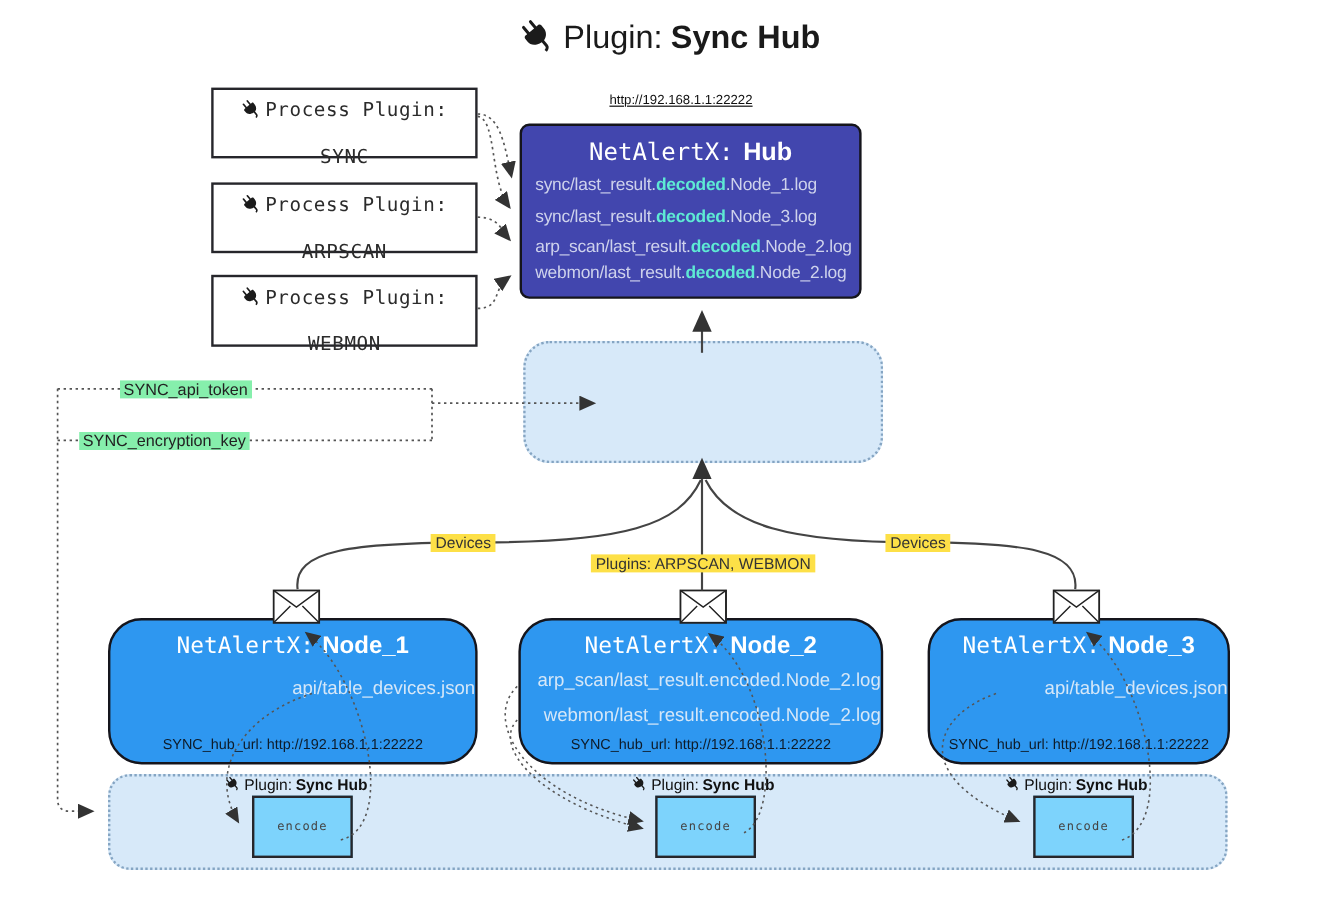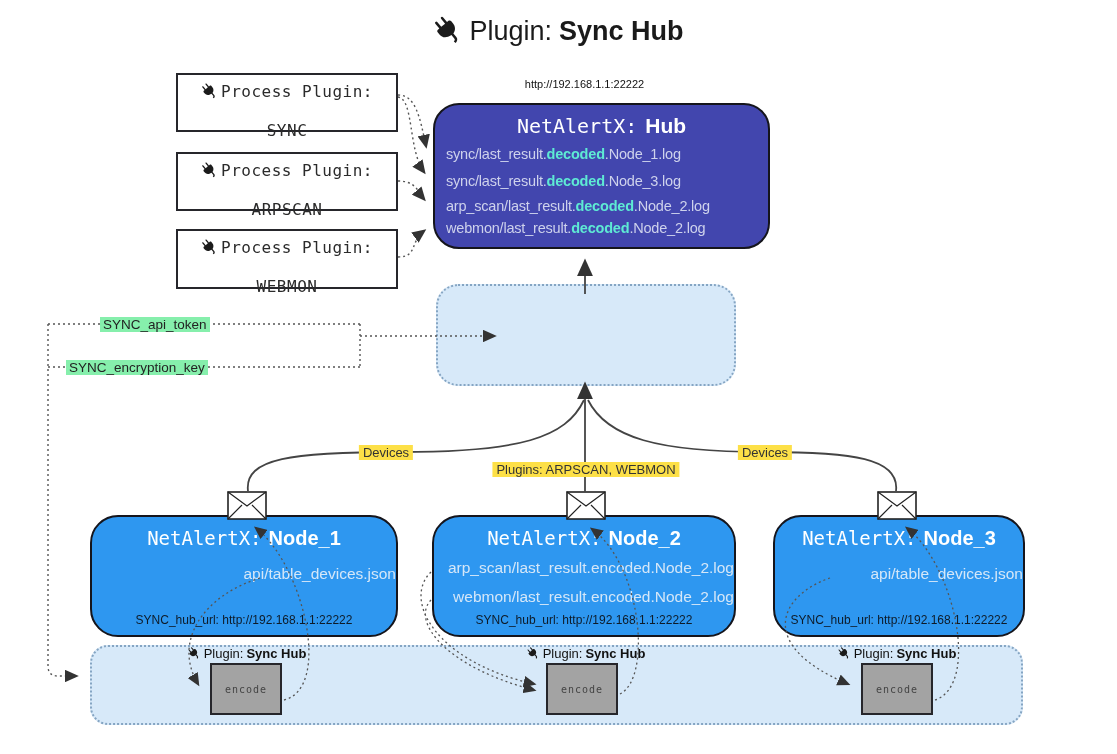--- a/index.html
+++ b/index.html
@@ -16,23 +16,23 @@
   #title .t-pre{margin-right:7px;}
   #title b{font-weight:bold;}
 
   
   .pbox{left:176px;width:222px;background:#fff;border:2px solid #26262b;z-index:1;
         font-size:16px;letter-spacing:.5px;color:#2b2b2b;text-align:center;padding-top:7px;}
   .pbox .row1{display:flex;align-items:center;justify-content:center;gap:3px;}
   .pbox .row2{margin-top:20px;}
 
   
-  #hub{left:433px;top:103px;width:337px;height:146px;border-radius:26px;
+  #hub{left:433px;top:103px;width:285px;height:146px;border-radius:8px;
        background:var(--hub_fill,#4246ae);border:2px solid #15151c;z-index:1;}
-  #hub-url{top:78px;left:433px;width:303px;text-align:center;font-size:11px;color:#111;z-index:1;}
+  #hub-url{top:78px;left:416px;width:303px;text-align:center;font-size:11px;color:#111;z-index:1;text-decoration:underline;}
   #hub-title{top:9px;left:0;width:100%;text-align:center;color:#fff;font-size:20px;}
   #hub-title .name{font-family:"Liberation Sans",sans-serif;font-weight:bold;font-size:21px;margin-left:8px;}
   .hubline{left:11px;width:287px;font-size:14.5px;letter-spacing:-.2px;color:#ced2ec;white-space:nowrap;}
   .hubline b{color:#5eead4;}
 
   
   #decode-panel{left:436px;top:284px;width:300px;height:102px;border-radius:22px;
         background:var(--panel_fill,#d7e9f9);border:2px dotted #85a5c3;z-index:1;}
   #decode-box{left:506px;top:296px;width:160px;height:80px;background:#fff;border:2px solid #26262b;
         display:flex;align-items:center;justify-content:center;font-size:16px;letter-spacing:2px;color:#2b2b2b;z-index:1;}
@@ -52,21 +52,21 @@
   .node .nurl{position:absolute;bottom:8px;left:0;width:100%;text-align:center;font-size:12px;color:#0e1b28;}
 
   .envelope{z-index:2;}
 
   
   #band{left:90px;top:645px;width:933px;height:80px;border-radius:18px;
         background:var(--panel_fill,#d7e9f9);border:2px dotted #85a5c3;z-index:1;}
   .bandlbl{top:646px;font-size:13px;color:#111;z-index:2;transform:translateX(-50%);
            display:flex;align-items:center;gap:3px;}
   .bandlbl b{font-weight:bold;}
-  .encode{top:663px;width:72px;height:52px;background:#a3a3a3;border:2px solid #26262b;z-index:2;
+  .encode{top:663px;width:84px;height:52px;background:#7dd3fc;border:2px solid #26262b;z-index:2;
           display:flex;align-items:center;justify-content:center;font-size:10px;letter-spacing:1px;color:#444;}
 
   #wires{position:absolute;left:0;top:0;z-index:5;pointer-events:none;}
 </style>
 </head>
 <body>
 
 <div id="stage">
 
   <div id="title" class="abs nowrap">

